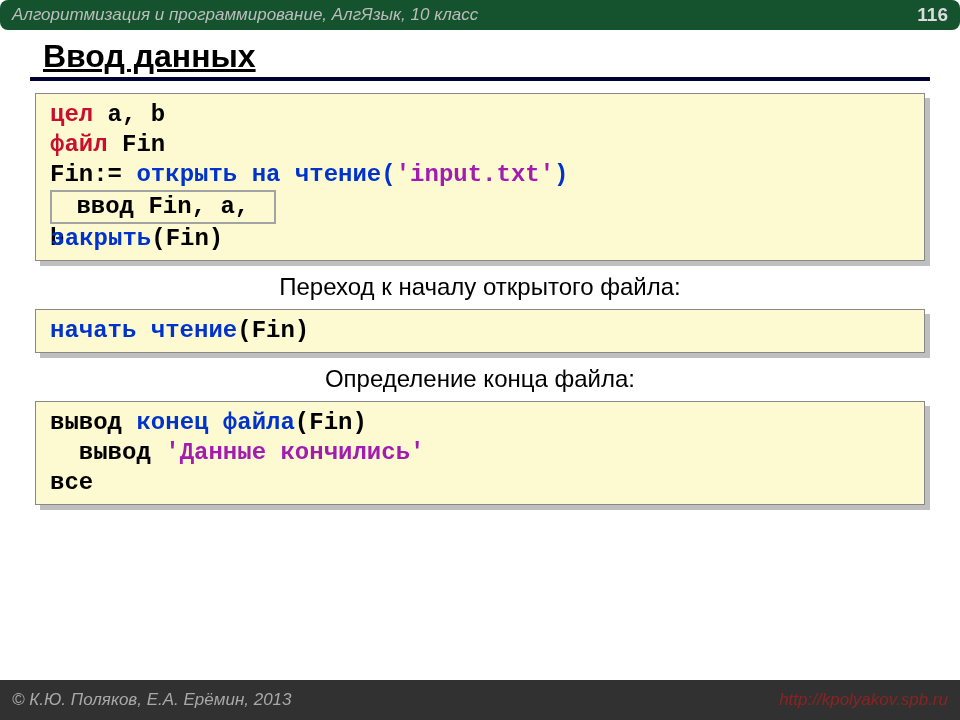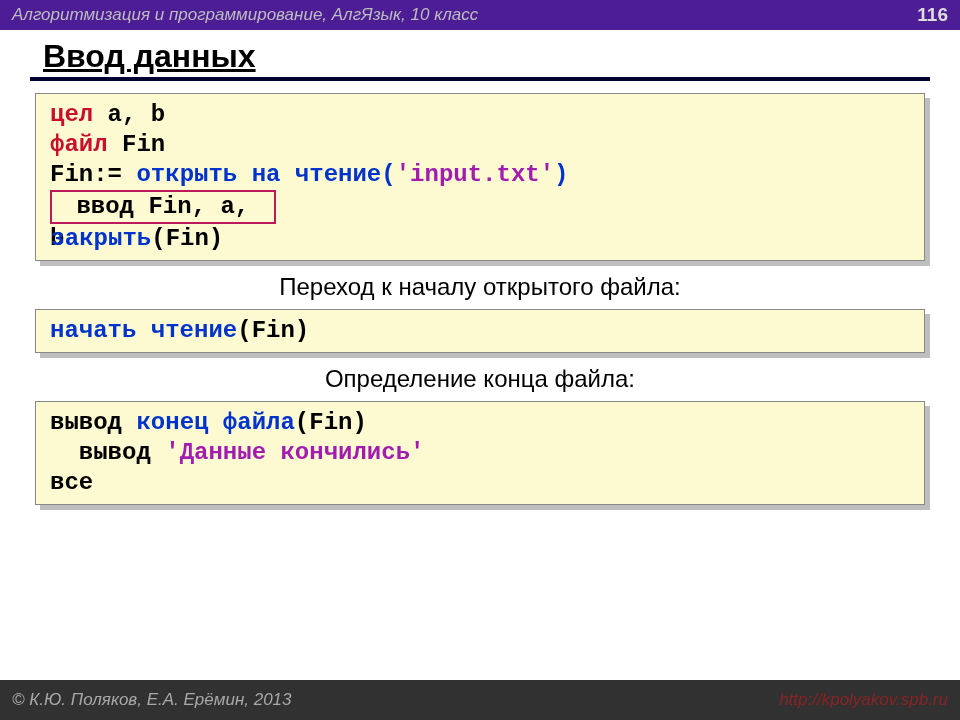--- a/index.html
+++ b/index.html
@@ -7,28 +7,29 @@
     margin: 0;
     width: 960px;
     height: 720px;
     background: #ffffff;
     font-family: Arial, sans-serif;
     position: relative;
     overflow: hidden;
   }
   .header-bar {
     height: 30px;
-    background: #4c1d95;
+    background: #14532d;
     color: #bdbdbd;
     font-style: italic;
     font-size: 17px;
     padding: 4px 12px;
     display: flex;
     justify-content: space-between;
     align-items: center;
+    border-radius: 8px;
   }
   .page-num {
     color: #dcdcdc;
     font-weight: bold;
     font-style: normal;
     font-size: 19px;
   }
   .title {
     font-size: 32px;
     font-weight: bold;
@@ -59,21 +60,21 @@
     font-size: 24px;
     line-height: 1.25;
     white-space: pre-wrap;
   }
   .kw-red { color: #c8102e; }
   .kw-blue { color: #0033cc; }
   .kw-teal { color: #a21caf; font-family: Liberation Mono, monospace; }
   .txt-black { color: #000; }
   .inner-box {
     background: #fdf9d0;
-    border: 2px solid #be185d;
+    border: 2px solid #a3a3a3;
     padding: 0 10px;
     display: inline-block;
     color: #000;
   }
   .sub-heading {
     font-size: 24px;
     margin: 12px 4px 8px;
     text-align: center;
   }
   .footer-bar {

